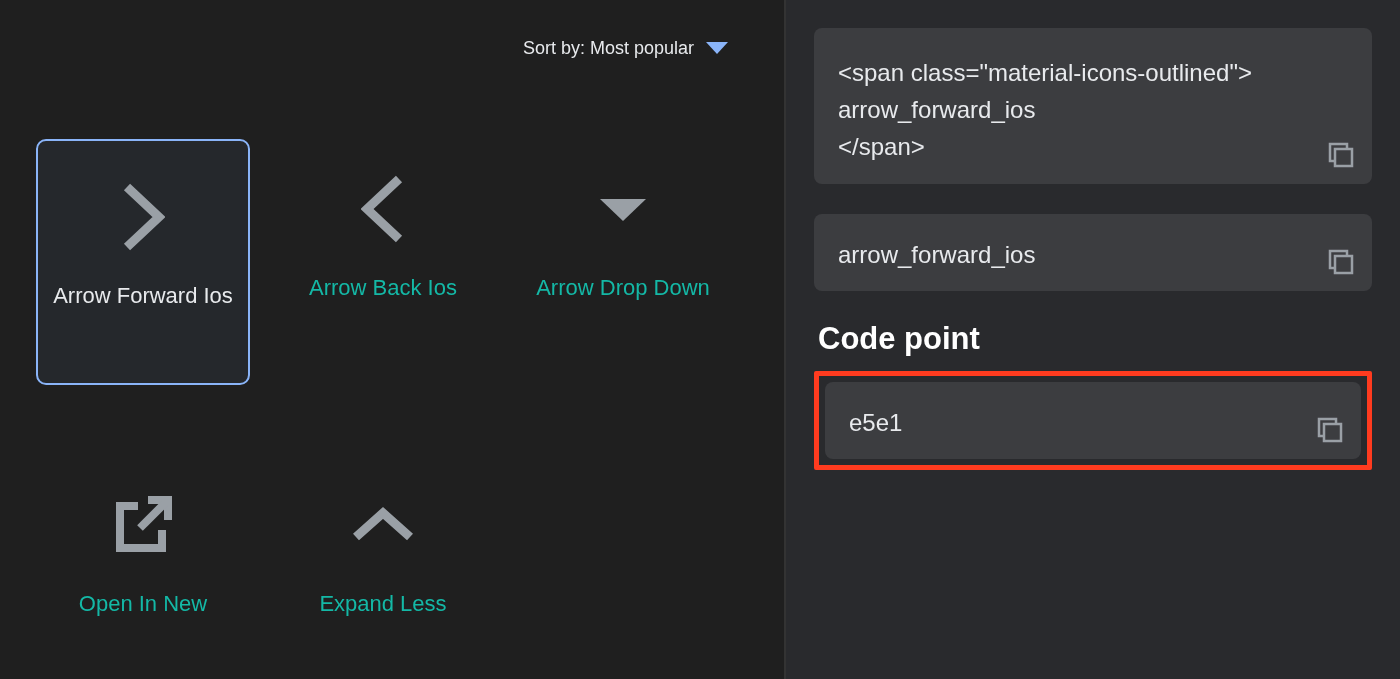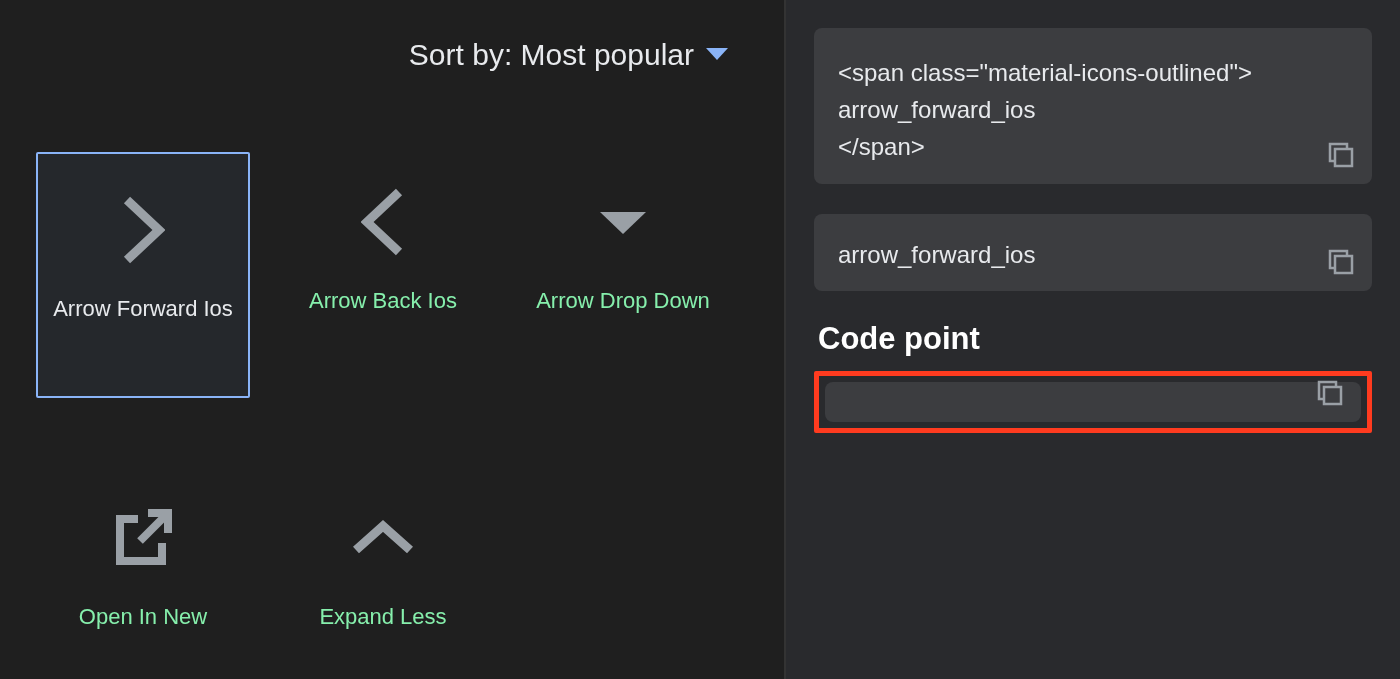--- a/index.html
+++ b/index.html
@@ -20,21 +20,21 @@
     height: 100%;
     border-right: 2px solid #333;
     position: relative;
   }
 
   .sort-row {
     display: flex;
     justify-content: flex-end;
     align-items: center;
     padding: 38px 56px 0 0;
-    font-size: 30px;
+    font-size: 18px;
     color: #e8eaed;
     cursor: pointer;
   }
   .sort-row .caret {
     margin-left: 12px;
     display: inline-block;
   }
   .caret svg { display:block; }
 
   .grid {
@@ -45,41 +45,41 @@
     column-gap: 0;
     row-gap: 70px;
   }
 
   .tile {
     width: 214px;
     display: flex;
     flex-direction: column;
     align-items: center;
     cursor: pointer;
-    border-radius: 2px;
+    border-radius: 10px;
     padding-top: 32px;
     padding-bottom: 18px;
   }
   .tile.selected {
     border: 2px solid #8ab4f8;
     background: rgba(138,180,248,0.06);
     width: 214px;
     height: 246px;
     padding-top: 38px;
   }
   .tile .glyph {
     height: 76px;
     display:flex; align-items:center; justify-content:center;
     margin-bottom: 26px;
   }
   .tile .glyph svg { display:block; }
   .tile .label {
     font-size: 22px;
     text-align: center;
-    color: #86efac;
+    color: #14b8a6;
     line-height: 1.35;
     padding: 0 8px;
   }
   .tile.selected .label { color: #e8eaed; }
 
   
   .right {
     flex: 1;
     height: 100%;
     background: #292a2d;
@@ -213,20 +213,21 @@
             <rect x="4" y="4" width="17" height="17" fill="none" stroke="#9aa0a6" stroke-width="2.5"></rect>
             <rect x="9" y="9" width="17" height="17" fill="#3c3d40" stroke="#9aa0a6" stroke-width="2.5"></rect>
           </svg>
       </div>
     </div>
 
     <div class="section-title">Code point</div>
 
     <div class="highlight-box">
       <div class="code-box small">
+        <div class="txt">e5e1</div>
         <div class="copy">
           <svg width="30" height="30" viewBox="0 0 30 30">
               <rect x="4" y="4" width="17" height="17" fill="none" stroke="#9aa0a6" stroke-width="2.5"></rect>
               <rect x="9" y="9" width="17" height="17" fill="#3c3d40" stroke="#9aa0a6" stroke-width="2.5"></rect>
             </svg>
         </div>
       </div>
     </div>
 
   </div>

